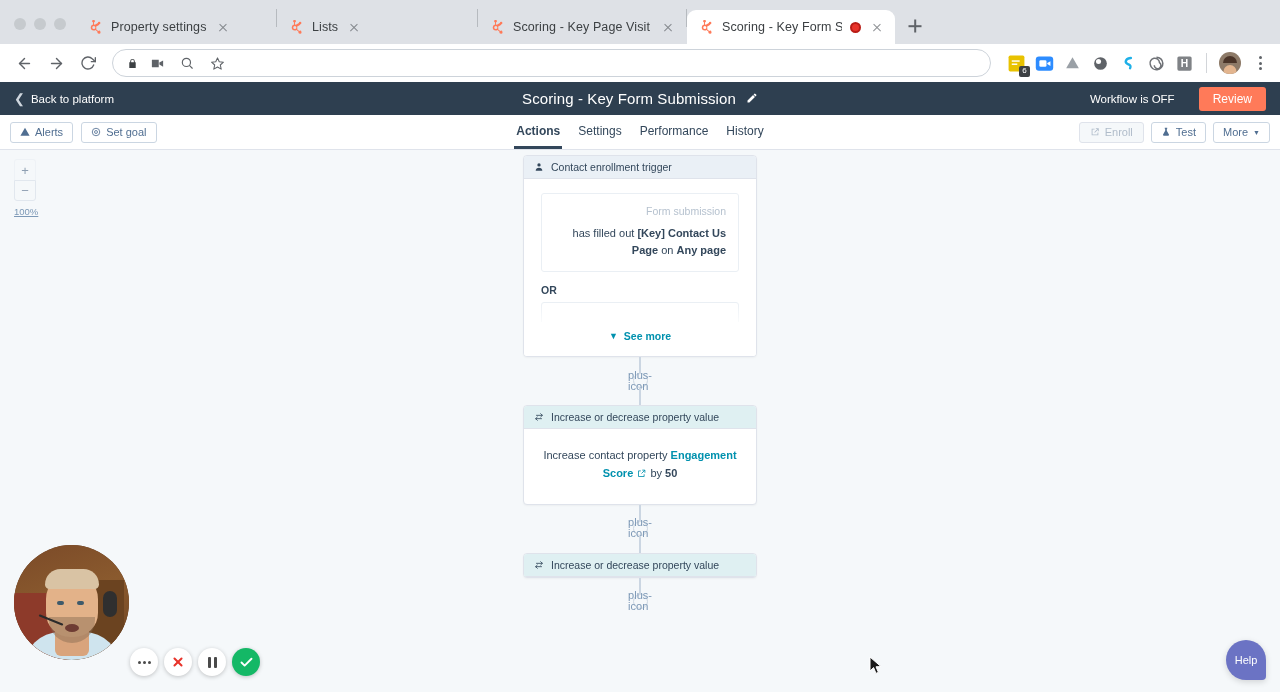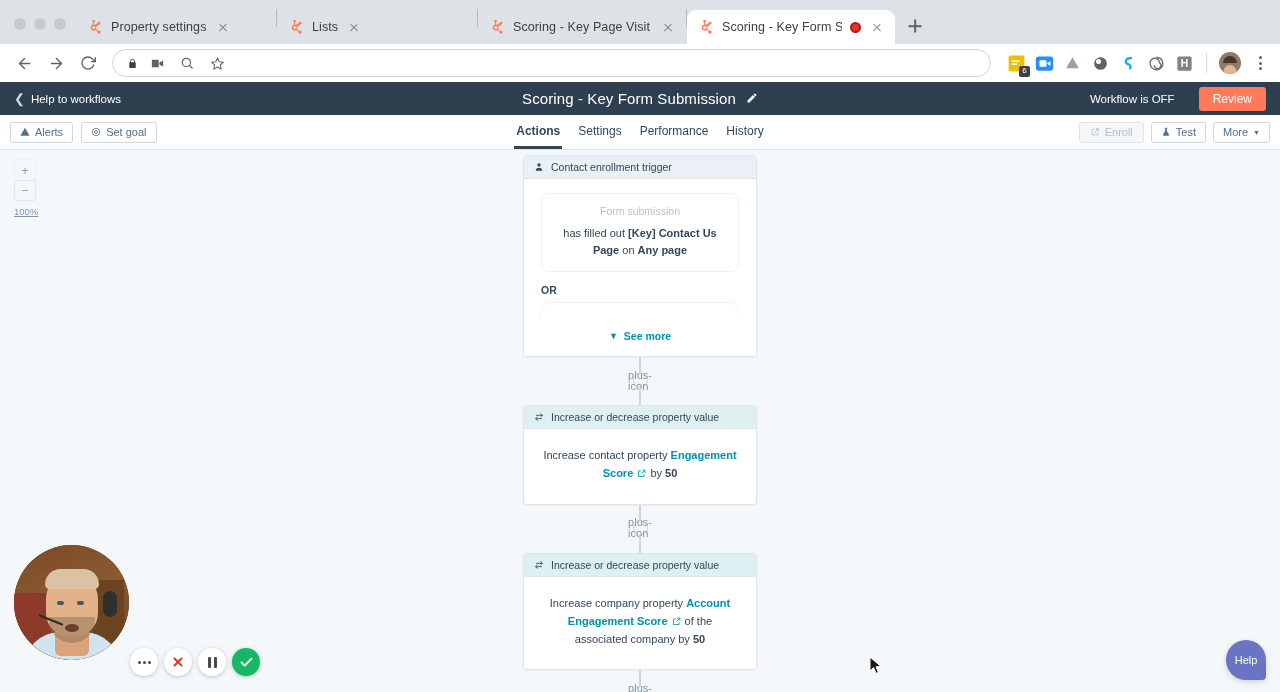--- a/index.html
+++ b/index.html
@@ -178,22 +178,22 @@
     height: 23px; display: flex; align-items: center; gap: 7px;
     padding: 0 10px; font-size: 10.5px; color: #33475b;
     border-bottom: 1px solid #dfe3eb;
   }
   .card-head.trigger { background: #eaf0f6; }
   .card-head.action  { background: #dff0f2; }
   .card-head-icon { font-size: 10px; color: #33475b; display: flex; align-items: center; }
 
   .trigger-body { padding: 14px 17px 0 17px; position: relative; }
   .cond-box {
-    border: 1px solid #eaeff4; border-radius: 8px; padding: 11px 12px 12px 12px;
-    text-align: center;
+    border: 1px solid #eaeff4; border-radius: 3px; padding: 11px 12px 12px 12px;
+    text-align: right;
   }
   .cond-type { font-size: 10.5px; color: #b6c2cf; margin-bottom: 8px; }
   .cond-text { font-size: 11px; color: #33475b; line-height: 1.55; }
   .cond-text b { font-weight: 700; }
   .or-label { font-size: 10.5px; color: #33475b; font-weight: 700; margin: 12px 0 6px 0; }
   .cond-box.faded { height: 34px; padding: 10px 12px; overflow: hidden; }
   .fade-mask {
     position: absolute; left: 0; right: 0; bottom: 0; height: 34px;
     background: linear-gradient(to bottom, rgba(255,255,255,0) 0%, #ffffff 78%);
     pointer-events: none;
@@ -430,21 +430,21 @@
         </span>
     </div>
   </div>
 </div>
 
 <div class="app">
 
   <div class="hs-topbar">
     <div class="back-link">
       <span class="chev-left">❮</span>
-      <span>Help to workflows</span>
+      <span>Back to platform</span>
     </div>
     <div class="hs-title-wrap">
       <span class="hs-title">Scoring - Key Form Submission</span>
       <span class="pencil">
         <svg width="12" height="12" viewBox="0 0 24 24" fill="#ffffff">
             <path d="M3 17.2V21h3.8L17.9 9.9l-3.8-3.8L3 17.2zM20.7 7.1a1 1 0 0 0 0-1.4l-2.4-2.4a1 1 0 0 0-1.4 0l-1.8 1.8 3.8 3.8 1.8-1.8z"></path>
           </svg>
       </span>
     </div>
     <div class="topbar-right">
@@ -572,28 +572,20 @@
           <span class="card-head-icon">
             <svg width="10" height="10" viewBox="0 0 24 24" fill="none" stroke="#33475b" stroke-width="2" stroke-linecap="round" stroke-linejoin="round">
                 <polyline points="16 4 20 8 16 12"></polyline>
                 <line x1="20" y1="8" x2="6" y2="8"></line>
                 <polyline points="8 12 4 16 8 20"></polyline>
                 <line x1="4" y1="16" x2="18" y2="16"></line>
               </svg>
           </span>
           <span>Increase or decrease property value</span>
         </div>
-        <div class="action-body"><span>Increase company property </span><a href="#">Account Engagement Score</a>
-          <span class="ext-link-ico">
-            <svg width="9" height="9" viewBox="0 0 24 24" fill="none" stroke="#0091ae" stroke-width="2.2">
-                <path d="M14 3h7v7"></path>
-                <path d="M21 3l-9 9"></path>
-                <path d="M19 14v6H4V5h6"></path>
-              </svg>
-          </span><span> of the associated company by </span><b>50</b></div>
       </div>
 
       <div class="connector">
         <div class="conn-line" style="height:16px"></div>
         <div class="plus-node">plus-icon</div>
       </div>
     </div>
 
     <svg class="cursor" viewBox="0 0 14 20">
       <path d="M1 1 L1 15 L4.6 11.6 L7 17.4 L9.4 16.3 L7 10.8 L12 10.6 Z" fill="#1a1a1a" stroke="#ffffff" stroke-width="1"></path>

